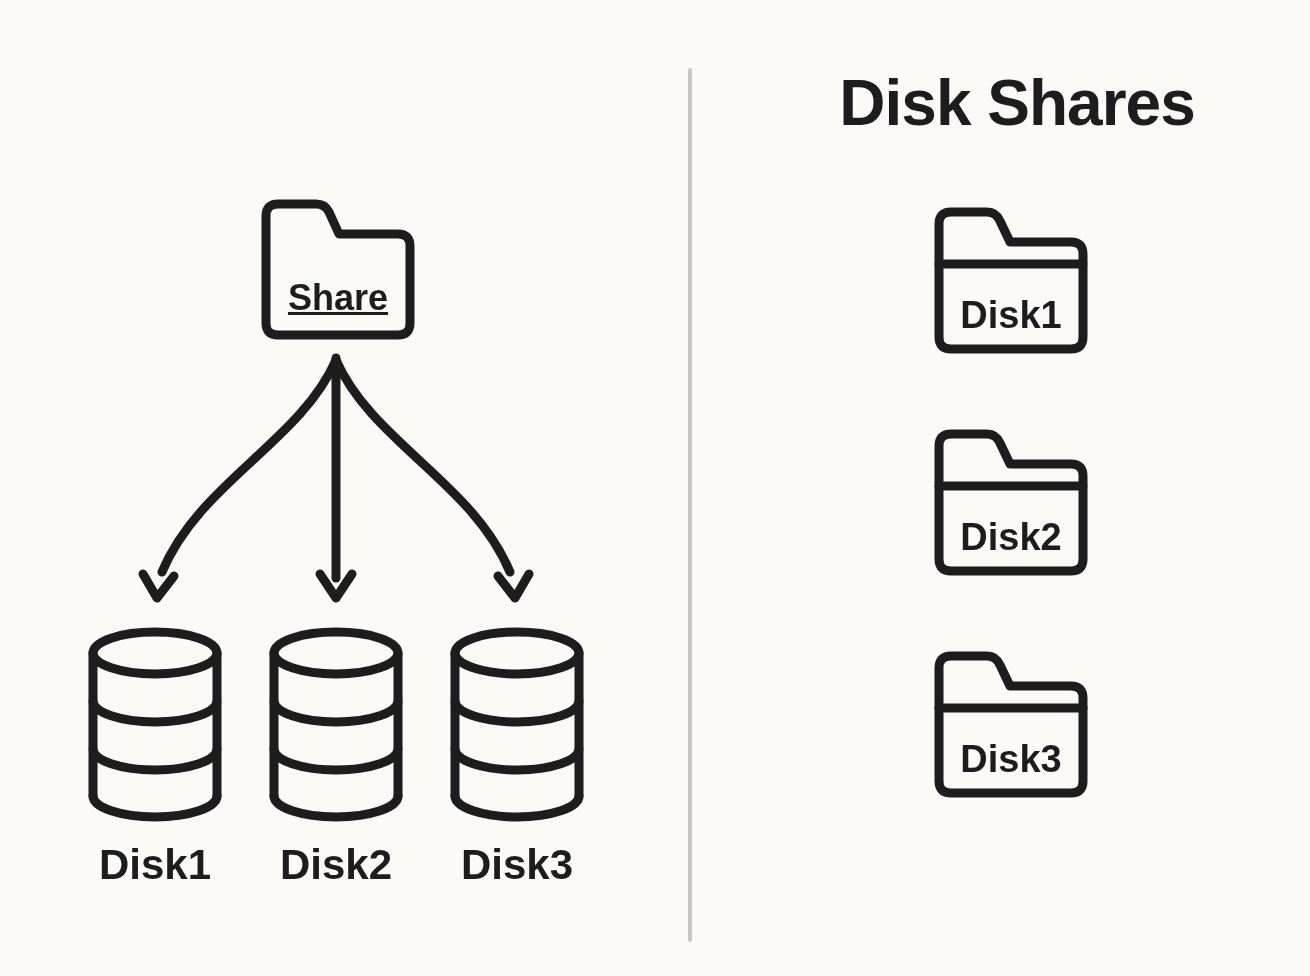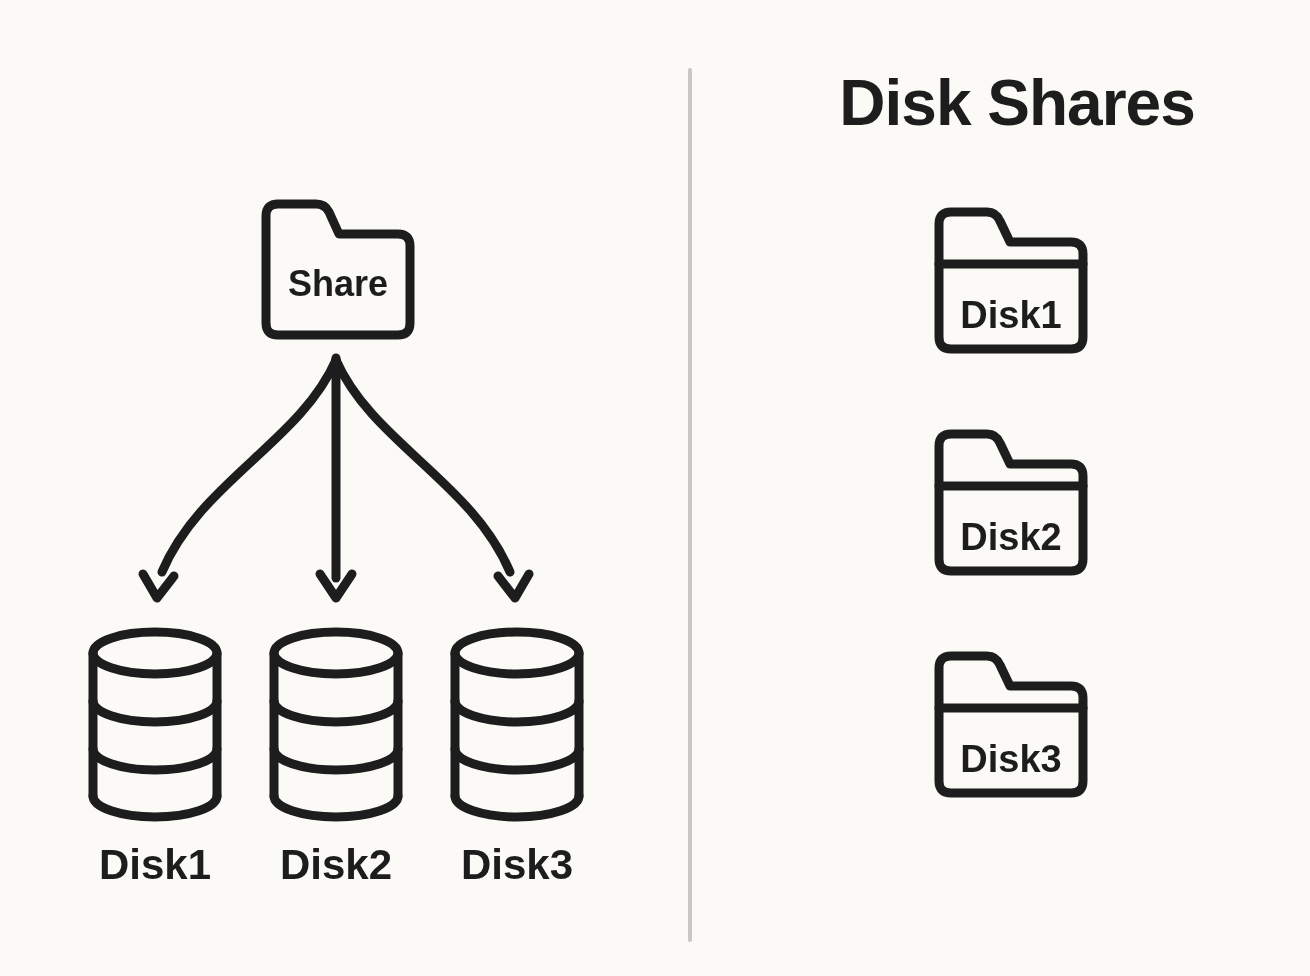--- a/index.html
+++ b/index.html
@@ -49,21 +49,21 @@
 <body>
 
 <div class="stage">
 
   <div class="abs" style="left:0;top:0;width:688px;height:976px;">
 
 
     <svg class="abs" style="left:252px;top:192px;" width="172" height="155" viewBox="0 0 172 155">
       <path class="stroke" d="M26,12 H64 Q73,12 77,20 L87,42 H146 Q158,42 158,54 V131 Q158,143 146,143 H26 Q14,143 14,131 V24 Q14,12 26,12 Z"></path>
     </svg>
-    <div class="abs icon-label share-label" style="left:252px;top:262px;width:172px;">Share</div>
+    <div class="abs icon-label share-label" style="left:252px;top:276px;width:172px;text-decoration:underline;">Share</div>
 
     <svg class="abs" style="left:0;top:352px;" width="660" height="256" viewBox="0 0 660 256">
 
       <path class="stroke" d="M336,6 L336,226"></path>
       <path class="stroke" d="M320,222 L336,246 L352,222"></path>
 
       <path class="stroke" d="M336,8 C300,90 200,130 162,220"></path>
       <path class="stroke" d="M143,222 L157,246 L174,224"></path>
 
       <path class="stroke" d="M336,8 C372,90 472,130 510,220"></path>

